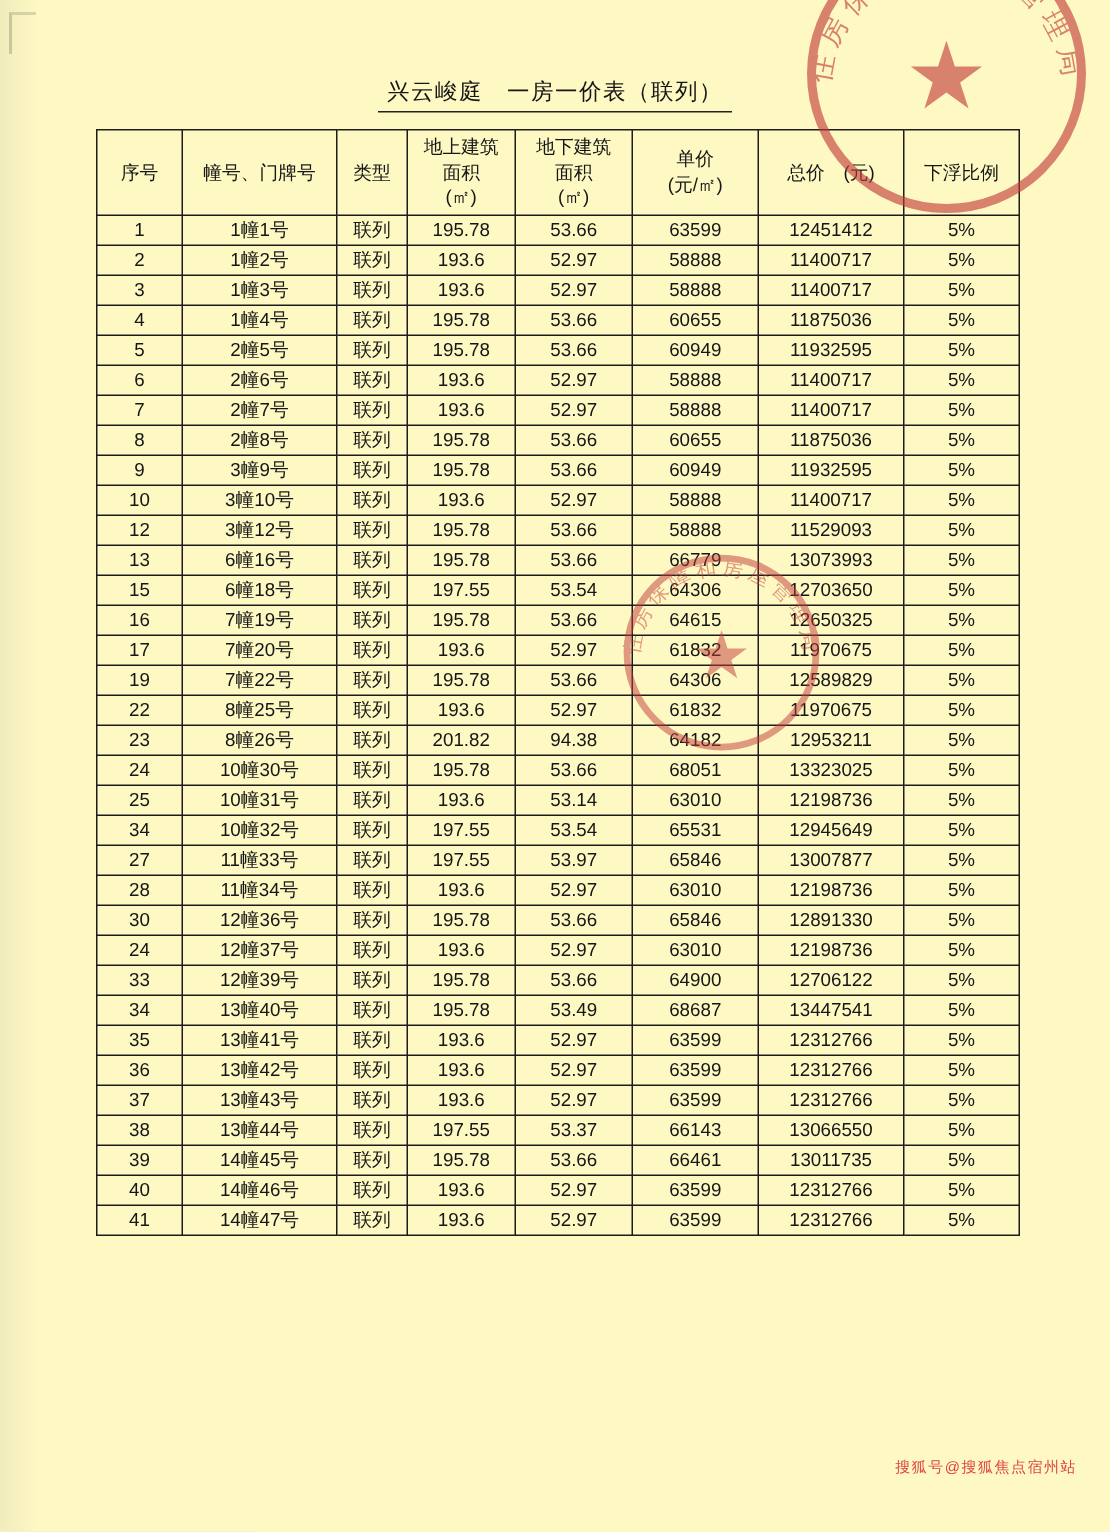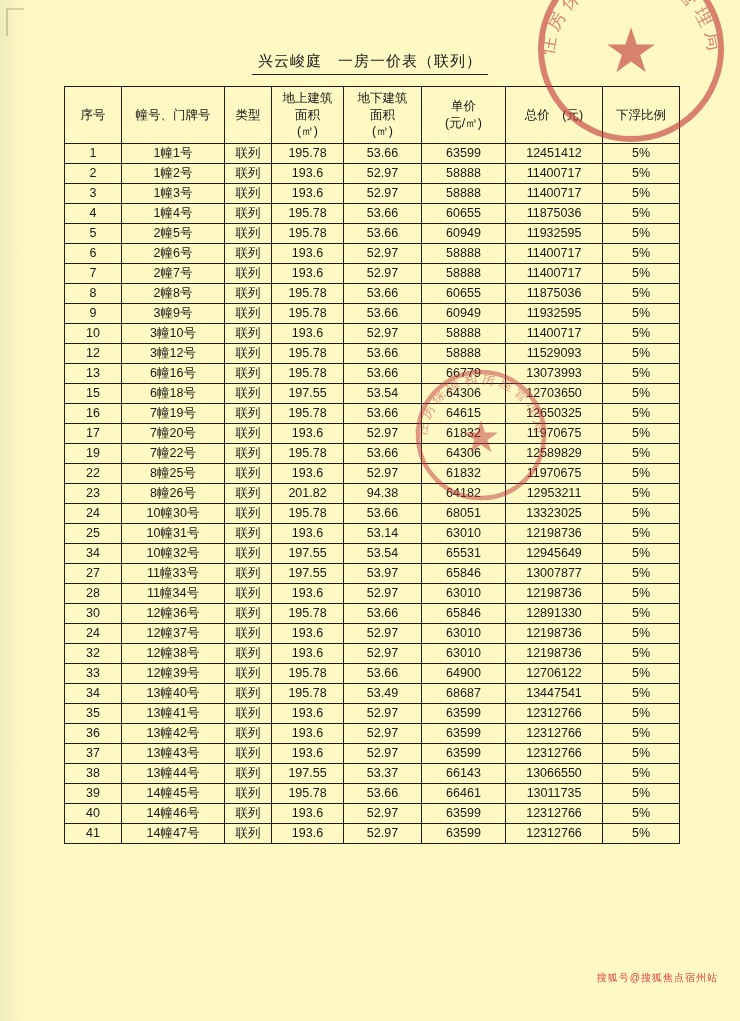--- a/index.html
+++ b/index.html
@@ -344,30 +344,20 @@
           <td>24</td>
           <td>12幢37号</td>
           <td>联列</td>
           <td>193.6</td>
           <td>52.97</td>
           <td>63010</td>
           <td>12198736</td>
           <td>5%</td>
         </tr>
         <tr>
-          <td>32</td>
-          <td>12幢38号</td>
-          <td>联列</td>
-          <td>193.6</td>
-          <td>52.97</td>
-          <td>63010</td>
-          <td>12198736</td>
-          <td>5%</td>
-        </tr>
-        <tr>
           <td>33</td>
           <td>12幢39号</td>
           <td>联列</td>
           <td>195.78</td>
           <td>53.66</td>
           <td>64900</td>
           <td>12706122</td>
           <td>5%</td>
         </tr>
         <tr>

